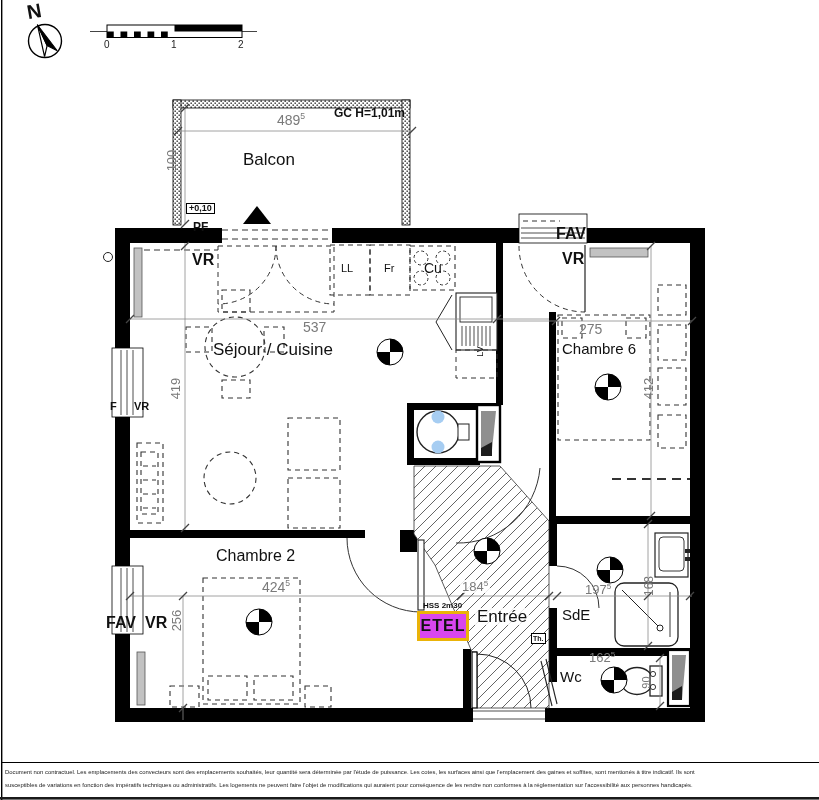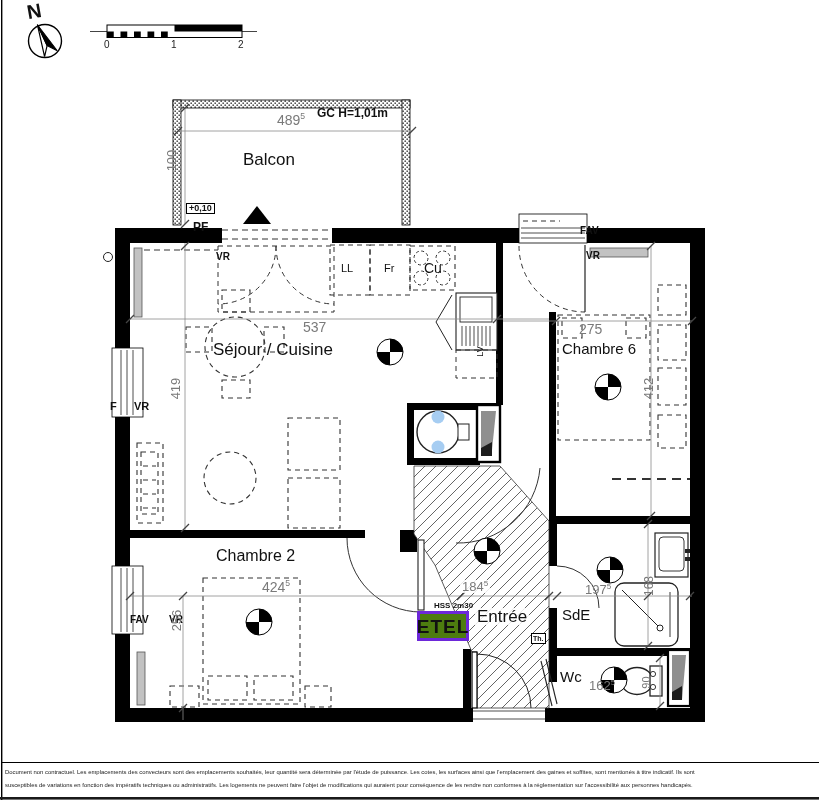--- a/index.html
+++ b/index.html
@@ -9,32 +9,32 @@
   .lbl{position:absolute;line-height:1;color:#111;white-space:nowrap;
        font-family:"Liberation Sans",sans-serif;}
   .room{font-size:17px;}
   .room16{font-size:16px;}
   .room15{font-size:15px;}
   .dim{color:#7a7a7a;font-size:14px;}
   .dim13{color:#7a7a7a;font-size:13px;}
   .dim12{color:#7a7a7a;font-size:12px;}
   .dim11{color:#7a7a7a;font-size:11px;}
   sup{font-size:62%;}
-  .tag{font-weight:bold;font-size:10px;margin-left:24px;}
+  .tag{font-weight:bold;font-size:16px;}
   .tag11{font-weight:bold;font-size:11px;}
   .tag12{font-weight:bold;font-size:12px;}
   .v{text-align:center;transform:rotate(-90deg);}
   .boxed{border:1px solid #000;background:#fff;padding:0 2px;font-weight:bold;font-size:9px;}
   .tinybox{border:1px solid #000;background:#fff;padding:1px 1px;font-weight:bold;font-size:7px;}
-  .etel{border:3px solid #6d28d9;background:#4d7c0f;font-weight:bold;font-size:19px;
+  .etel{border:3px solid #eab308;background:#d946ef;font-weight:bold;font-size:16px;
         width:46px;height:24px;display:flex;align-items:center;justify-content:center;letter-spacing:1px;}
   .whitebg{background:rgba(255,255,255,.85);padding:0 2px;}
   .north{font-weight:bold;font-size:20px;transform:rotate(-10deg);}
   .scale-num{font-size:10px;color:#222;}
-  .gc{font-weight:bold;font-size:12px;width:105px;text-align:center;}
+  .gc{font-weight:bold;font-size:12px;width:105px;text-align:right;}
   .disc{font-size:5.9px;color:#222;width:812px;white-space:normal;line-height:1.9;}
 </style>
 </head>
 <body>
 
 <div id="stage">
 
 <svg id="plan-svg" width="819" height="800" viewBox="0 0 819 800">
   <defs>
     <pattern id="dots" width="4" height="4" patternUnits="userSpaceOnUse">
@@ -366,29 +366,29 @@
 <div class="lbl room15" style="left:562px;top:341px">Chambre 6</div>
 <div class="lbl dim13 v" style="left:628px;top:382px;width:40px">412</div>
 
 <div class="lbl room16" style="left:216px;top:548px">Chambre 2</div>
 <div class="lbl dim" style="left:262px;top:579px"><span>424</span><sup>5</sup></div>
 <div class="lbl tag" style="left:106px;top:615px">FAV</div>
 <div class="lbl tag" style="left:145px;top:615px">VR</div>
 <div class="lbl dim13 v" style="left:156px;top:614px;width:40px">256</div>
 
 <div class="lbl dim13 whitebg" style="left:460px;top:580px"><span>184</span><sup>5</sup></div>
-<div class="lbl" style="left:434px;top:602px;font-size:8px;font-weight:bold">HSS 2m30</div>
+<div class="lbl" style="left:423px;top:602px;font-size:8px;font-weight:bold">HSS 2m30</div>
 <div class="lbl etel" style="left:417px;top:611px">ETEL</div>
 <div class="lbl room whitebg" style="left:475px;top:608px">Entrée</div>
 <div class="lbl tinybox" style="left:531px;top:633px">Th.</div>
 
 <div class="lbl room15" style="left:562px;top:607px">SdE</div>
 <div class="lbl dim13" style="left:585px;top:583px"><span>197</span><sup>5</sup></div>
 <div class="lbl dim12 v" style="left:629px;top:580px;width:40px">168</div>
 
 <div class="lbl room15" style="left:560px;top:669px">Wc</div>
-<div class="lbl dim13" style="left:589px;top:679px"><span>162</span><sup>5</sup></div>
+<div class="lbl dim13" style="left:589px;top:651px"><span>162</span><sup>5</sup></div>
 <div class="lbl dim11 v" style="left:631px;top:677px;width:30px">90</div>
 
 <div class="lbl disc" style="left:5px;top:767px">Document non contractuel. Les emplacements des convecteurs sont des emplacements souhaités, leur quantité sera déterminée par l'étude de puissance. Les cotes, les surfaces ainsi que l'emplacement des gaines et soffites, sont mentionés à titre indicatif. Ils sont</div>
 <div class="lbl disc" style="left:5px;top:780px">susceptibles de variations en fonction des impératifs techniques ou administratifs. Les logements ne peuvent faire l'objet de modifications qui auraient pour conséquence de les rendre non conformes à la réglementation sur l'accessibilité aux personnes handicapés.</div>
 
 </div>
 
 </body></html>

